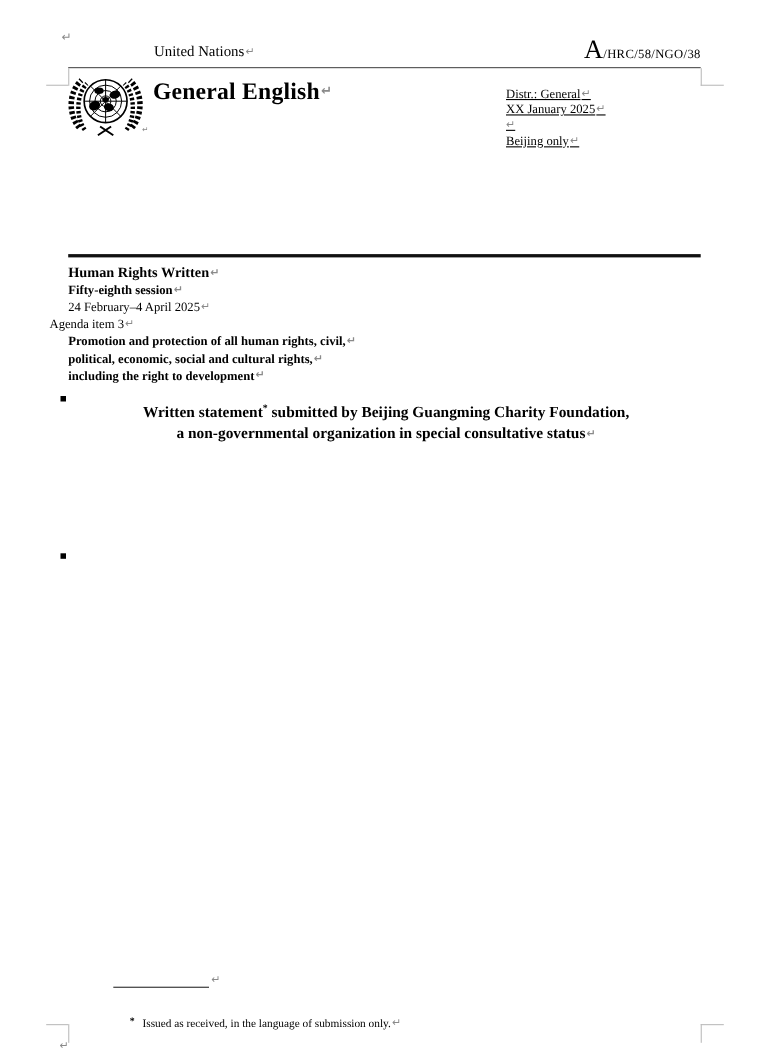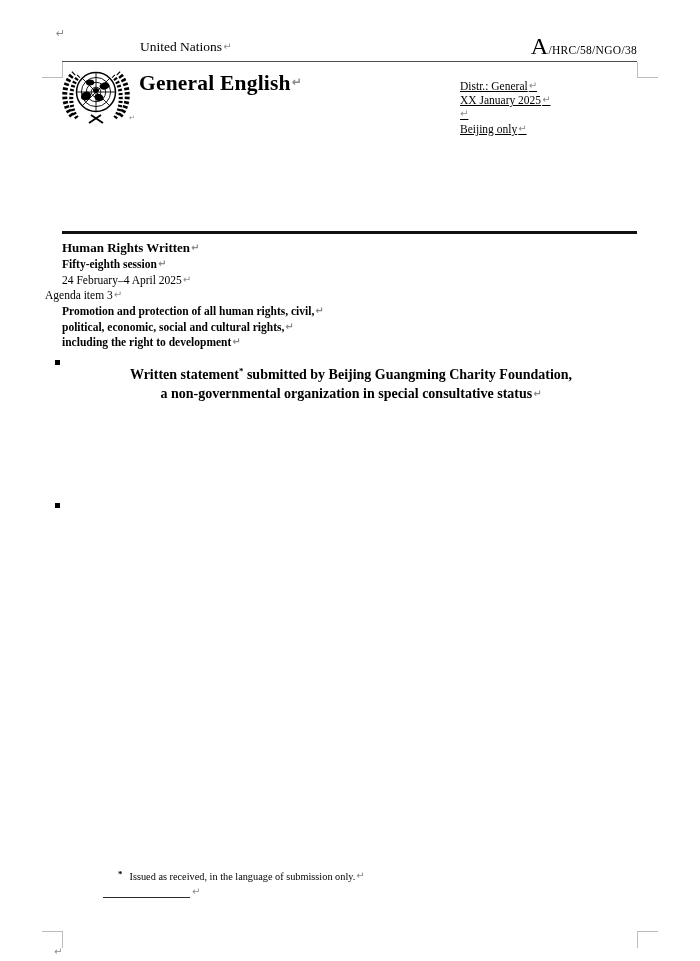--- a/index.html
+++ b/index.html
@@ -160,19 +160,19 @@
 
   <div class="abs stmt-title" style="left:129px;top:362px;text-align:center;">
     <span>Written statement</span><sup>*</sup><span> submitted by Beijing Guangming Charity Foundation, a non-governmental organization in special consultative status</span><span class="pm">↵</span>
   </div>
 
 
 
   <div class="abs fn-rule" style="left:103px;top:897px;width:87px;"></div>
   <span class="abs pm-lone" style="left:192px;top:886px;font-size:10px;">↵</span>
 
-  <div class="abs footnote" style="left:104px;top:869px;text-align:center;">
+  <div class="abs footnote" style="left:104px;top:923px;text-align:center;">
     <span class="fn-marker">*</span><span>Issued as received, in the language of submission only.</span><span class="pm">↵</span>
   </div>
 
   <span class="abs pm-lone" style="left:54px;top:946px;font-size:10px;">↵</span>
 
 </div>
 
 </body></html>

